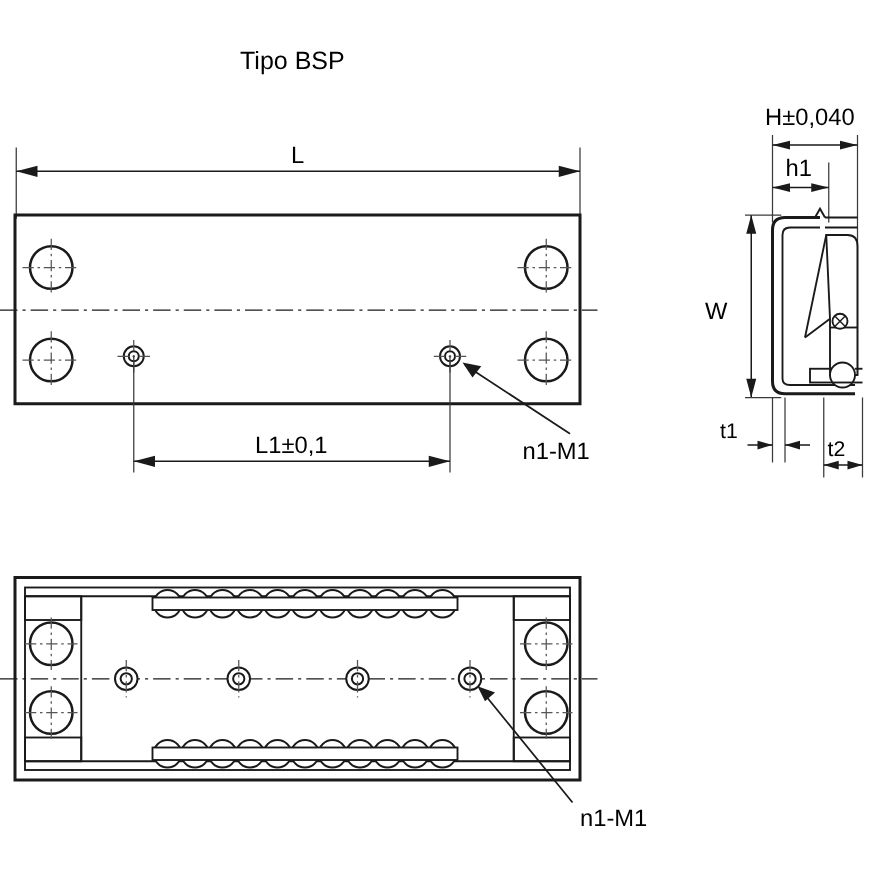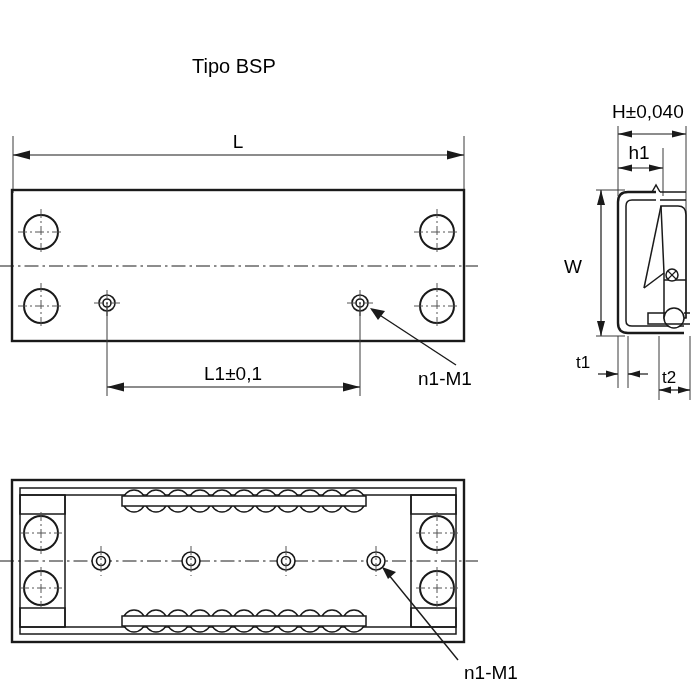--- a/index.html
+++ b/index.html
@@ -11,21 +11,21 @@
     width: 700px;
     height: 700px;
     font-family: "Liberation Sans", sans-serif;
     color: #000000;
     overflow: hidden;
     position: relative;
   }
   #drawing-root {
     position: absolute;
     left: 0;
-    top: 18px;
+    top: 0;
     width: 700px;
     height: 528px;
   }
   svg {
     display: block;
   }
   text {
     font-family: "Liberation Sans", sans-serif;
     fill: #000000;
   }

